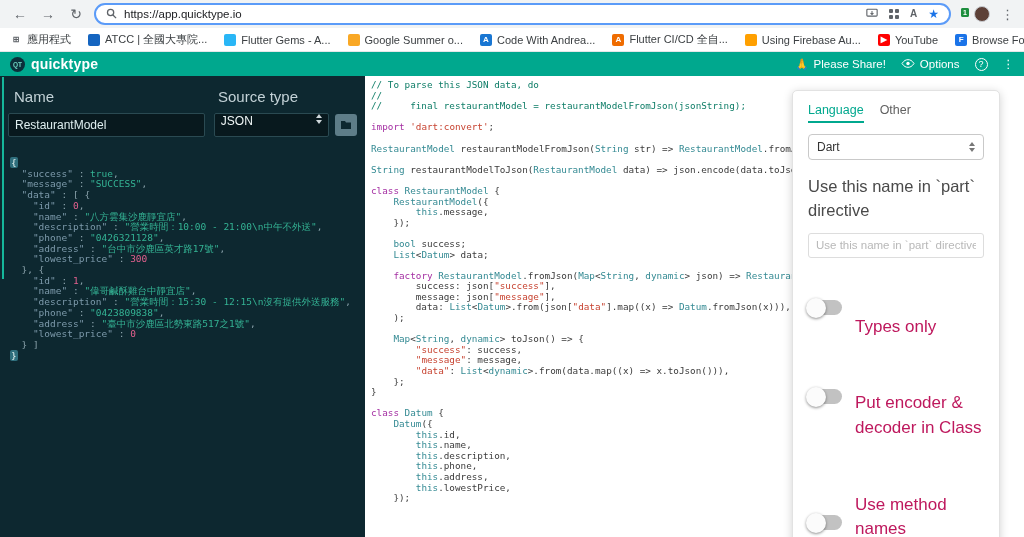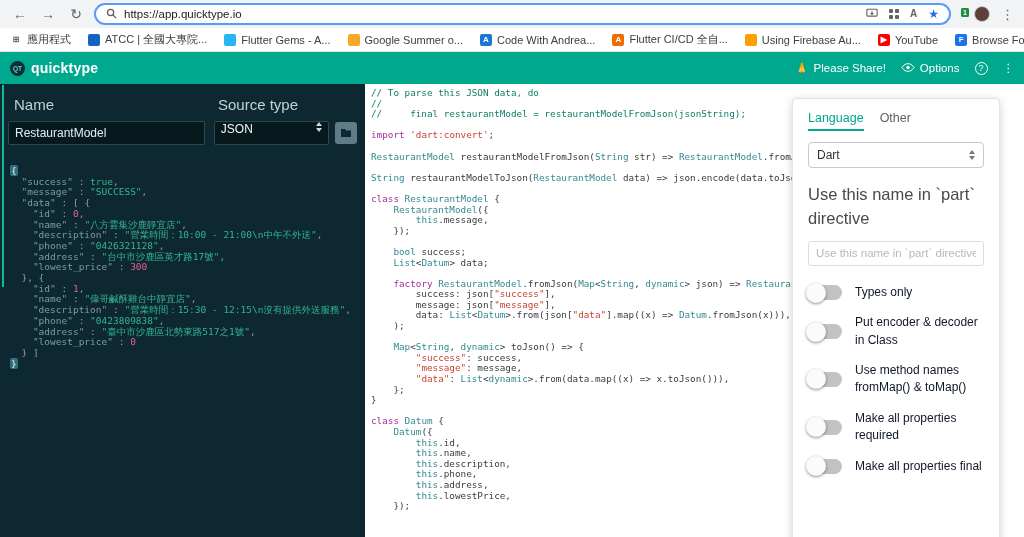--- a/index.html
+++ b/index.html
@@ -23,21 +23,21 @@
   .avatar { width:16px; height:16px; border-radius:50%; background:#5d4037; border:1px solid #c9ccd1; }
   .kebab { color:#5f6368; font-size:13px; margin-left:2px; }
 
   
   .bookmarks { display:flex; align-items:center; height:24px; background:#fff; border-bottom:1px solid #e4e6e8; padding:0 10px; font-size:11px; color:#3c4043; }
   .bm-items { display:flex; align-items:center; gap:17px; }
   .bm { display:flex; align-items:center; gap:5px; cursor:pointer; white-space:nowrap; }
   .bm-fav { width:12px; height:12px; border-radius:2px; color:#fff; font-size:8px; line-height:12px; text-align:center; font-weight:bold; flex:0 0 12px; }
 
   
-  .qt-header { display:flex; align-items:center; height:24px; background:#00a88e; padding:16px 10px; color:#fff;text-align:center; }
+  .qt-header { display:flex; align-items:center; height:24px; background:#00a88e; padding:8px 10px; color:#fff;text-align:center; }
   .qt-logo { width:15px; height:15px; border-radius:50%; background:#0b2f3a; color:#6fd6c3; font-size:6.5px; font-weight:bold; display:flex; align-items:center; justify-content:center; margin-right:6px; }
   .qt-title { font-size:14px; font-weight:bold; letter-spacing:.2px; }
   .qt-right { margin-left:auto; display:flex; align-items:center; gap:15px; font-size:11.5px; }
   .qt-item { display:flex; align-items:center; gap:5px; cursor:pointer; }
   .qt-help { width:13px; height:13px; border:1px solid #fff; border-radius:50%; font-size:9px; display:flex; align-items:center; justify-content:center; }
   .share-emoji { font-size:11px; color:#ffd54f; }
 
   
   .main { position:relative; height:461px; }
 
@@ -78,21 +78,21 @@
   .tab { color:#616161; padding-bottom:4px; cursor:pointer; }
   .tab-active { color:#00a88e; border-bottom:2px solid #00a88e; }
   .lang-select { margin-top:11px; height:26px; border:1px solid #c9c9c9; border-radius:4px; display:flex; align-items:center; justify-content:space-between; padding:0 8px; font-size:12px; color:#333; cursor:pointer; color-scheme:light; }
   .part-label { margin-top:15px; font-size:16.5px; color:#4a4a4a; line-height:1.45; }
   .part-input { margin-top:10px; width:100%; height:25px; border:1px solid #ddd; border-radius:3px; padding:0 7px; font-size:11.5px; color:#333; font-family:"Liberation Sans",sans-serif; }
   .part-input::placeholder { color:#b8b8b8; }
   .toggles { margin-top:18px; }
   .toggle-row { display:flex; align-items:center; gap:13px; margin-bottom:13px; }
   .switch { position:relative; flex:0 0 34px; width:34px; height:15px; border-radius:8px; background:#c2c2c2; cursor:pointer; }
   .knob { position:absolute; left:-2px; top:-2.5px; width:20px; height:20px; border-radius:50%; background:#fbfbfb; box-shadow:0 1px 3px rgba(0,0,0,.45); }
-  .toggle-label { font-size:12px; color:#0f172a; line-height:1.45; max-width:132px; }
+  .toggle-label { font-size:17px; color:#be185d; line-height:1.45; max-width:132px;margin-top:39px; }
 
   .updown{display:flex;flex-direction:column;align-items:center}
   .updown i{display:block;width:0;height:0;border-left:3.5px solid transparent;border-right:3.5px solid transparent}
   .updown .up{border-bottom:4px solid currentColor;margin-bottom:2px}
   .updown .down{border-top:4px solid currentColor}
   .ud-dark{color:#cfd8dc}
   .ud-light{color:#777}
 </style>
 </head>
 <body>

